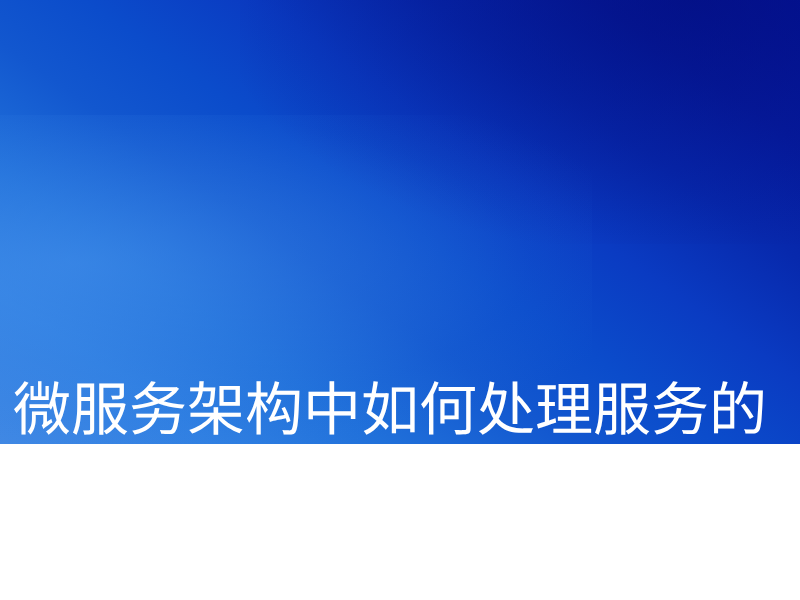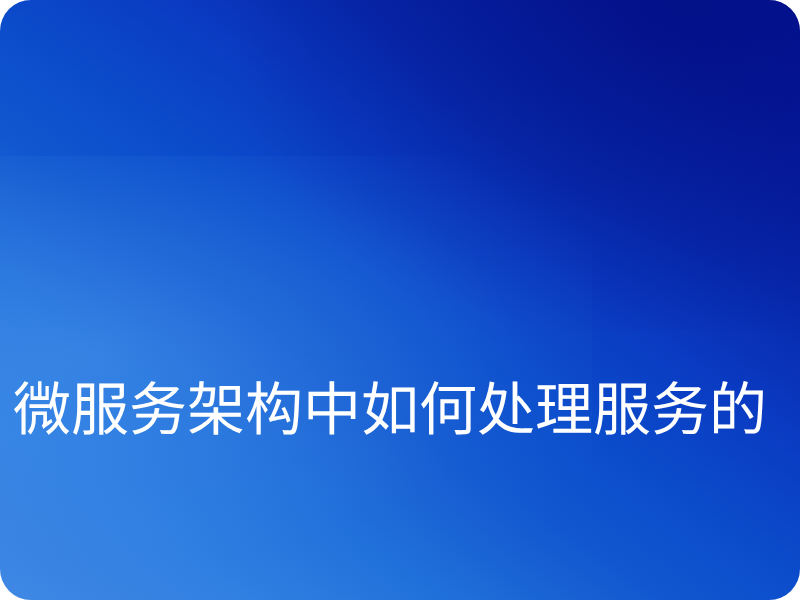--- a/index.html
+++ b/index.html
@@ -8,36 +8,35 @@
     padding: 0;
     background: #ffffff;
   }
   body {
     font-family: "Liberation Sans", "DejaVu Sans", sans-serif;
   }
 
   .banner {
     position: relative;
     width: 800px;
-    height: 600px;
+    height: 444px;
     overflow: hidden;
     
     background-color: #0b4ccb;
     background-image:
       linear-gradient(215deg,
         #04149a 0%,
         #061c9f 14%,
         #0729ad 26%,
         #0a3bc2 38%,
         #0b4ccb 50%,
         #1257cf 60%,
         #2070da 73%,
         #3080e2 85%,
         #4189e4 100%);
-    border-radius: 31px;
   }
 
   
   .banner-glow {
     position: absolute;
     left: -18%;
     top: 26%;
     width: 92%;
     height: 74%;
     pointer-events: none;

